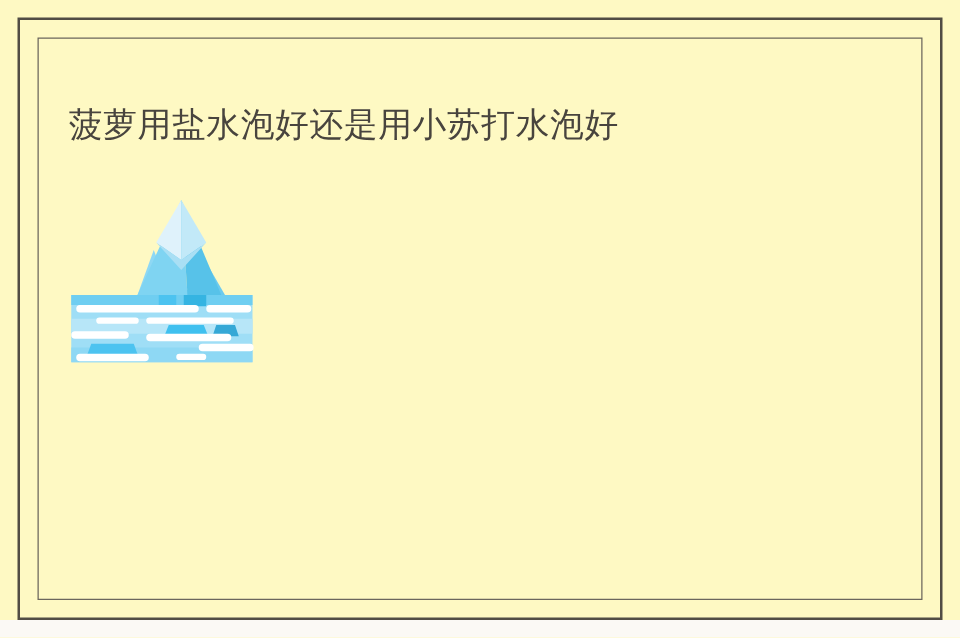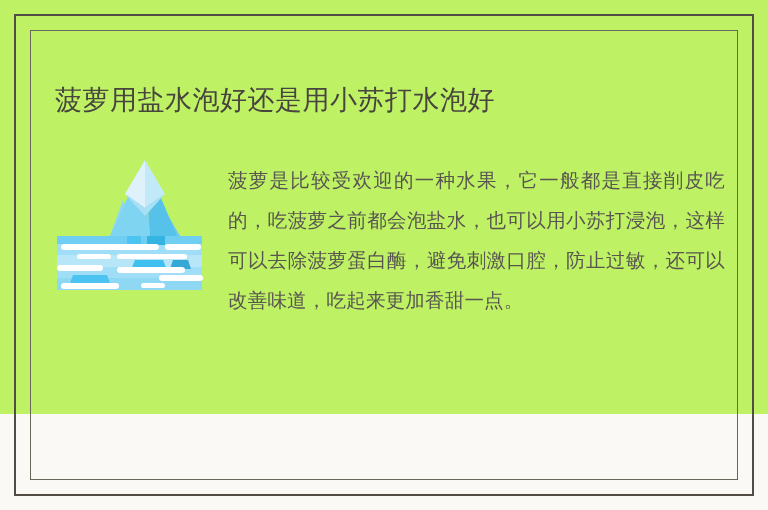--- a/index.html
+++ b/index.html
@@ -10,22 +10,22 @@
     width: 768px;
     height: 510px;
     background: #fbf9f5;
     font-family: "Liberation Sans", "DejaVu Sans", sans-serif;
     overflow: hidden;
   }
 
   #page {
     position: relative;
     width: 768px;
-    height: 414px;
-    background: #bef264;
+    height: 496px;
+    background: #fef9c3;
     box-sizing: border-box;
   }
 
   
   .frame-outer {
     position: absolute;
     left: 14px;
     top: 14px;
     width: 740px;
     height: 482px;
@@ -143,16 +143,15 @@
           <rect x="62" y="116" width="70" height="5" rx="2.5" fill="#ffffff"></rect>
           <rect x="2" y="127" width="46" height="6" rx="3" fill="#ffffff"></rect>
           <rect x="62" y="129" width="68" height="6" rx="3" fill="#ffffff"></rect>
           <rect x="104" y="137" width="44" height="6" rx="3" fill="#ffffff"></rect>
           <rect x="6" y="145" width="58" height="6" rx="3" fill="#ffffff"></rect>
           <rect x="86" y="145" width="24" height="5" rx="2.5" fill="#ffffff"></rect>
         </g>
       </svg>
     </div>
 
-    <p class="article-body">菠萝是比较受欢迎的一种水果，它一般都是直接削皮吃的，吃菠萝之前都会泡盐水，也可以用小苏打浸泡，这样可以去除菠萝蛋白酶，避免刺激口腔，防止过敏，还可以改善味道，吃起来更加香甜一点。</p>
 
   </div>
 </div>
 
 </body></html>

